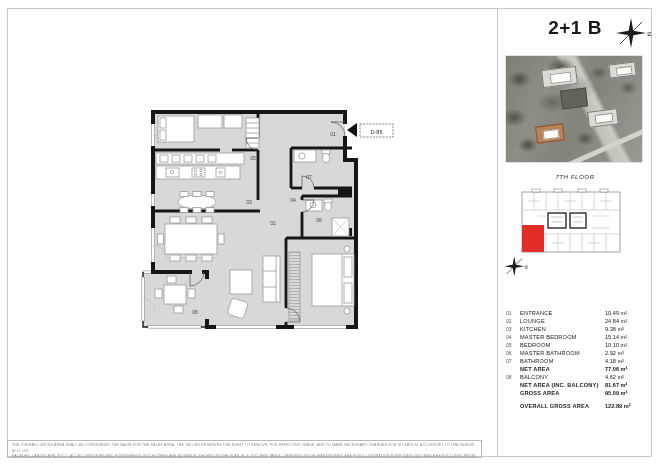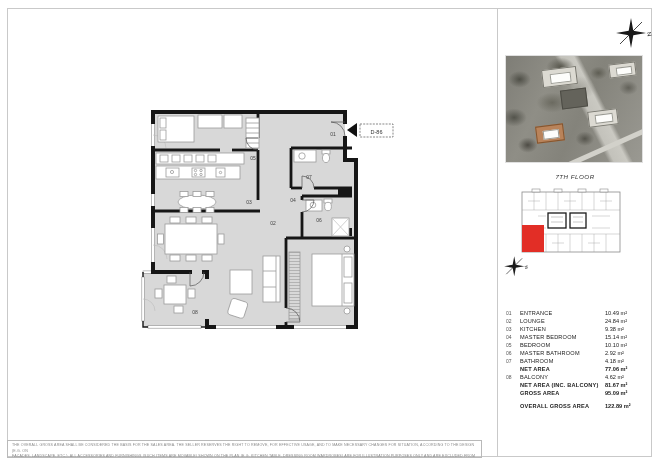--- a/index.html
+++ b/index.html
@@ -220,20 +220,21 @@
       <text x="137" y="121">02</text>
       <text x="113" y="100">03</text>
       <text x="157" y="98">04</text>
       <text x="117" y="56">05</text>
       <text x="183" y="118">06</text>
       <text x="173" y="75">07</text>
       <text x="59" y="210">08</text>
     </g>
   </svg>
 
+  <div class="title">2+1 B</div>
 
   <svg class="compass-big" width="44" height="38" viewBox="0 0 44 38">
     <line x1="8" y1="30" x2="30" y2="8" stroke="#1a1a1a" stroke-width="0.8"></line>
     <path d="M19,4 L21.3,16.7 L34,19 L21.3,21.3 L19,34 L16.7,21.3 L4,19 L16.7,16.7 Z" fill="#1a1a1a"></path>
     <text x="36" y="21" font-size="6" fill="#1a1a1a" transform="rotate(75 37 19)">N</text>
   </svg>
 
   <div class="aerial">
     <div class="bld" style="left:36px;top:12px;width:35px;height:18px;">
         <div class="roof"></div>

